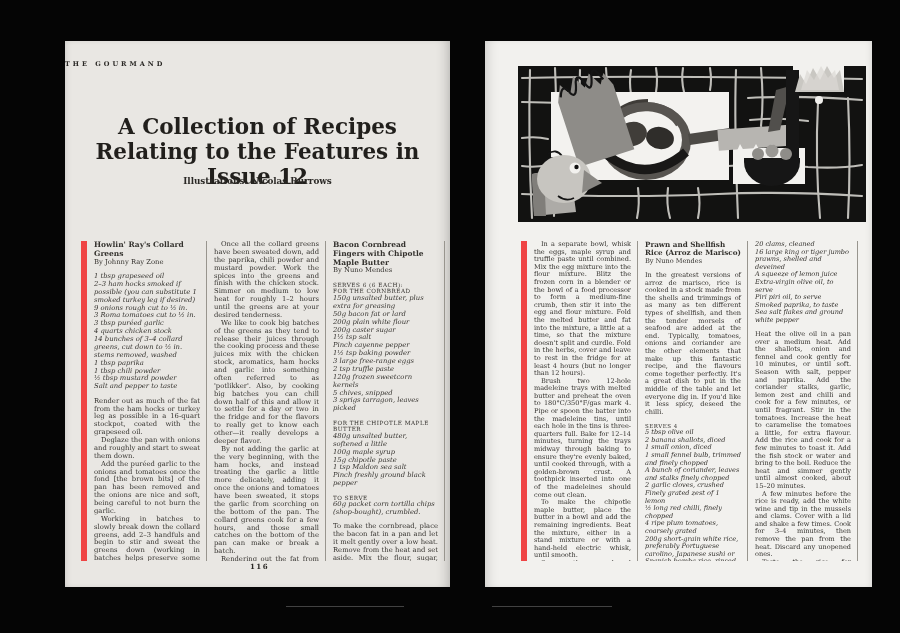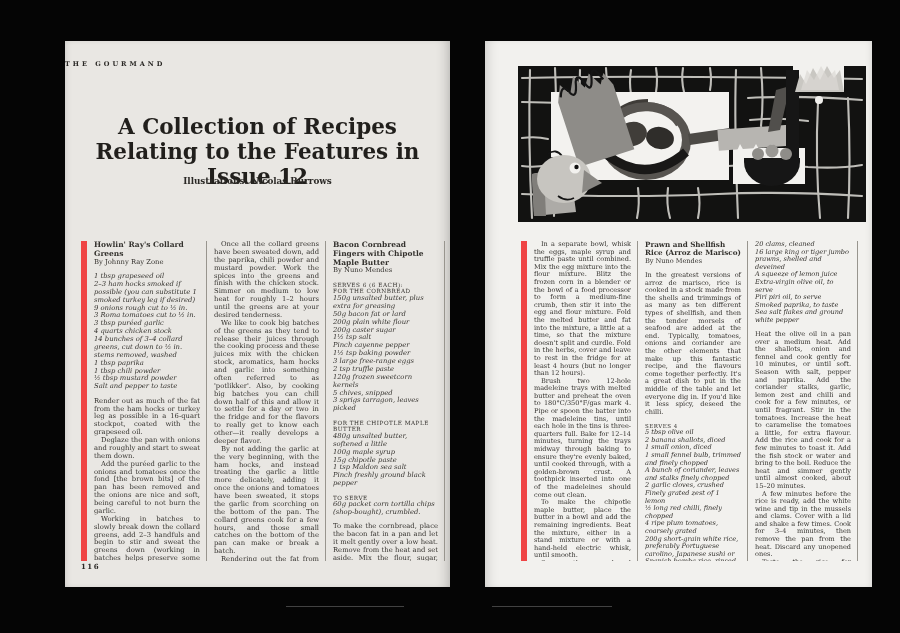--- a/index.html
+++ b/index.html
@@ -34,21 +34,21 @@
 
   .blk{margin:0;}
   .rtitle{font-weight:bold;font-size:1.1em;line-height:1.18;}
   .byline{}
   .ing{font-style:italic;}
   .head{font-size:.84em;letter-spacing:.5px;}
   .p,.pi{text-align:justify;}
   .pi{text-indent:7px;}
   .gap{height:6.5px;}
 
-  .pagenum{position:absolute;top:521px;
+  .pagenum{position:absolute;top:521px;text-align:center;
     font-weight:bold;font-size:7px;letter-spacing:1.5px;color:#2a2825;}
   .page-left  .pagenum{left:16px;width:357px;}
   .page-right .pagenum{left:36px;width:330px;}
 
   .illo{position:absolute;left:33px;top:21px;width:352px;height:163px;}
 
   .page-edge-line{position:absolute;top:606px;height:1px;background:#4d4d4d;opacity:.85;}
   .edge-1{left:286px;width:118px;}
   .edge-2{left:492px;width:120px;}
 </style>

